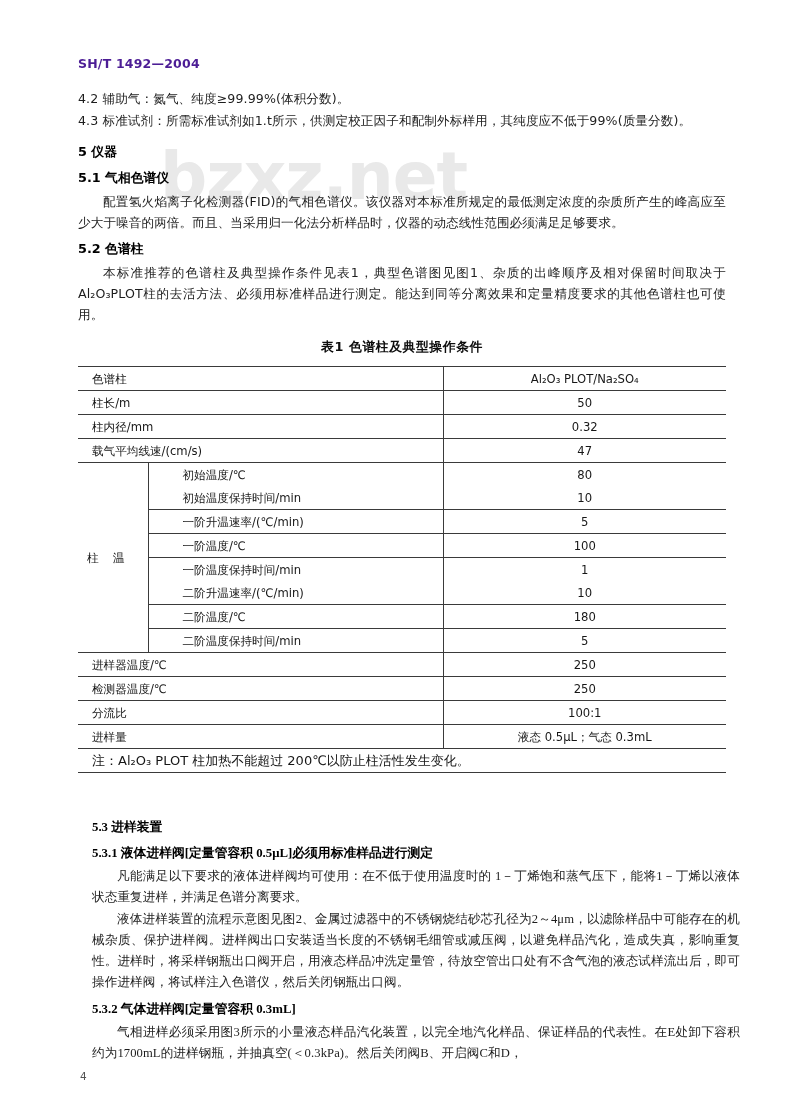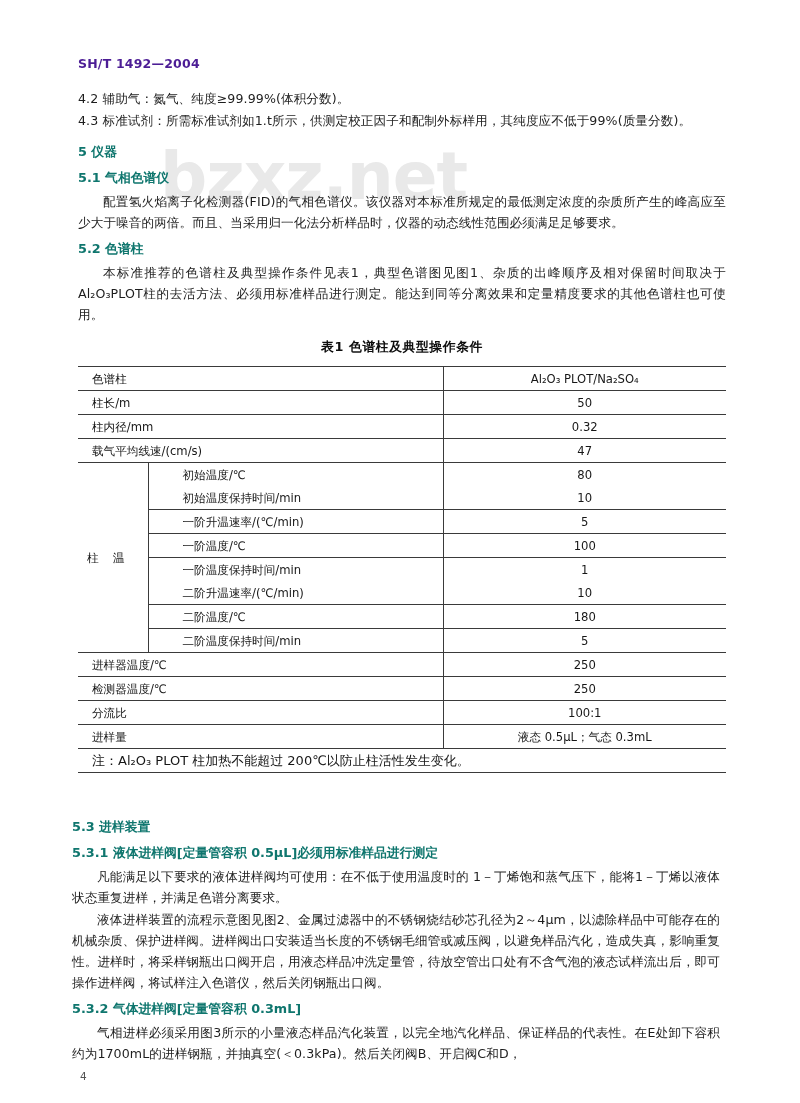--- a/index.html
+++ b/index.html
@@ -58,21 +58,21 @@
     letter-spacing: 0.1px;
   }
   p.indent {
     text-indent: 25px;
   }
   p.sect {
     margin: 11px 0 3px 0;
     font-weight: bold;
     font-size: 12.8px;
     line-height: 20px;
-    color: #0f766e;
+    color: #000000;
   }
   p.sect.tight {
     margin-top: 6px;
   }
   .table-title {
     margin: 14px 0 5px 0;
     text-align: center;
     font-size: 12.8px;
     font-weight: bold;
     color: #0d0d0d;
@@ -123,23 +123,24 @@
   }
   .pagenum {
     position: absolute;
     left: 80px;
     top: 1070px;
     font-size: 10.5px;
     color: #555;
   }
   .tail-block {
     position: absolute;
-    left: 72px;
+    left: 92px;
     top: 817px;
     width: 648px;
+    font-family: Liberation Serif, serif;
   }
 </style>
 </head>
 <body>
 
 <div id="page">
 
   <div class="watermark">bzxz.net</div>
 
   <div class="content">

